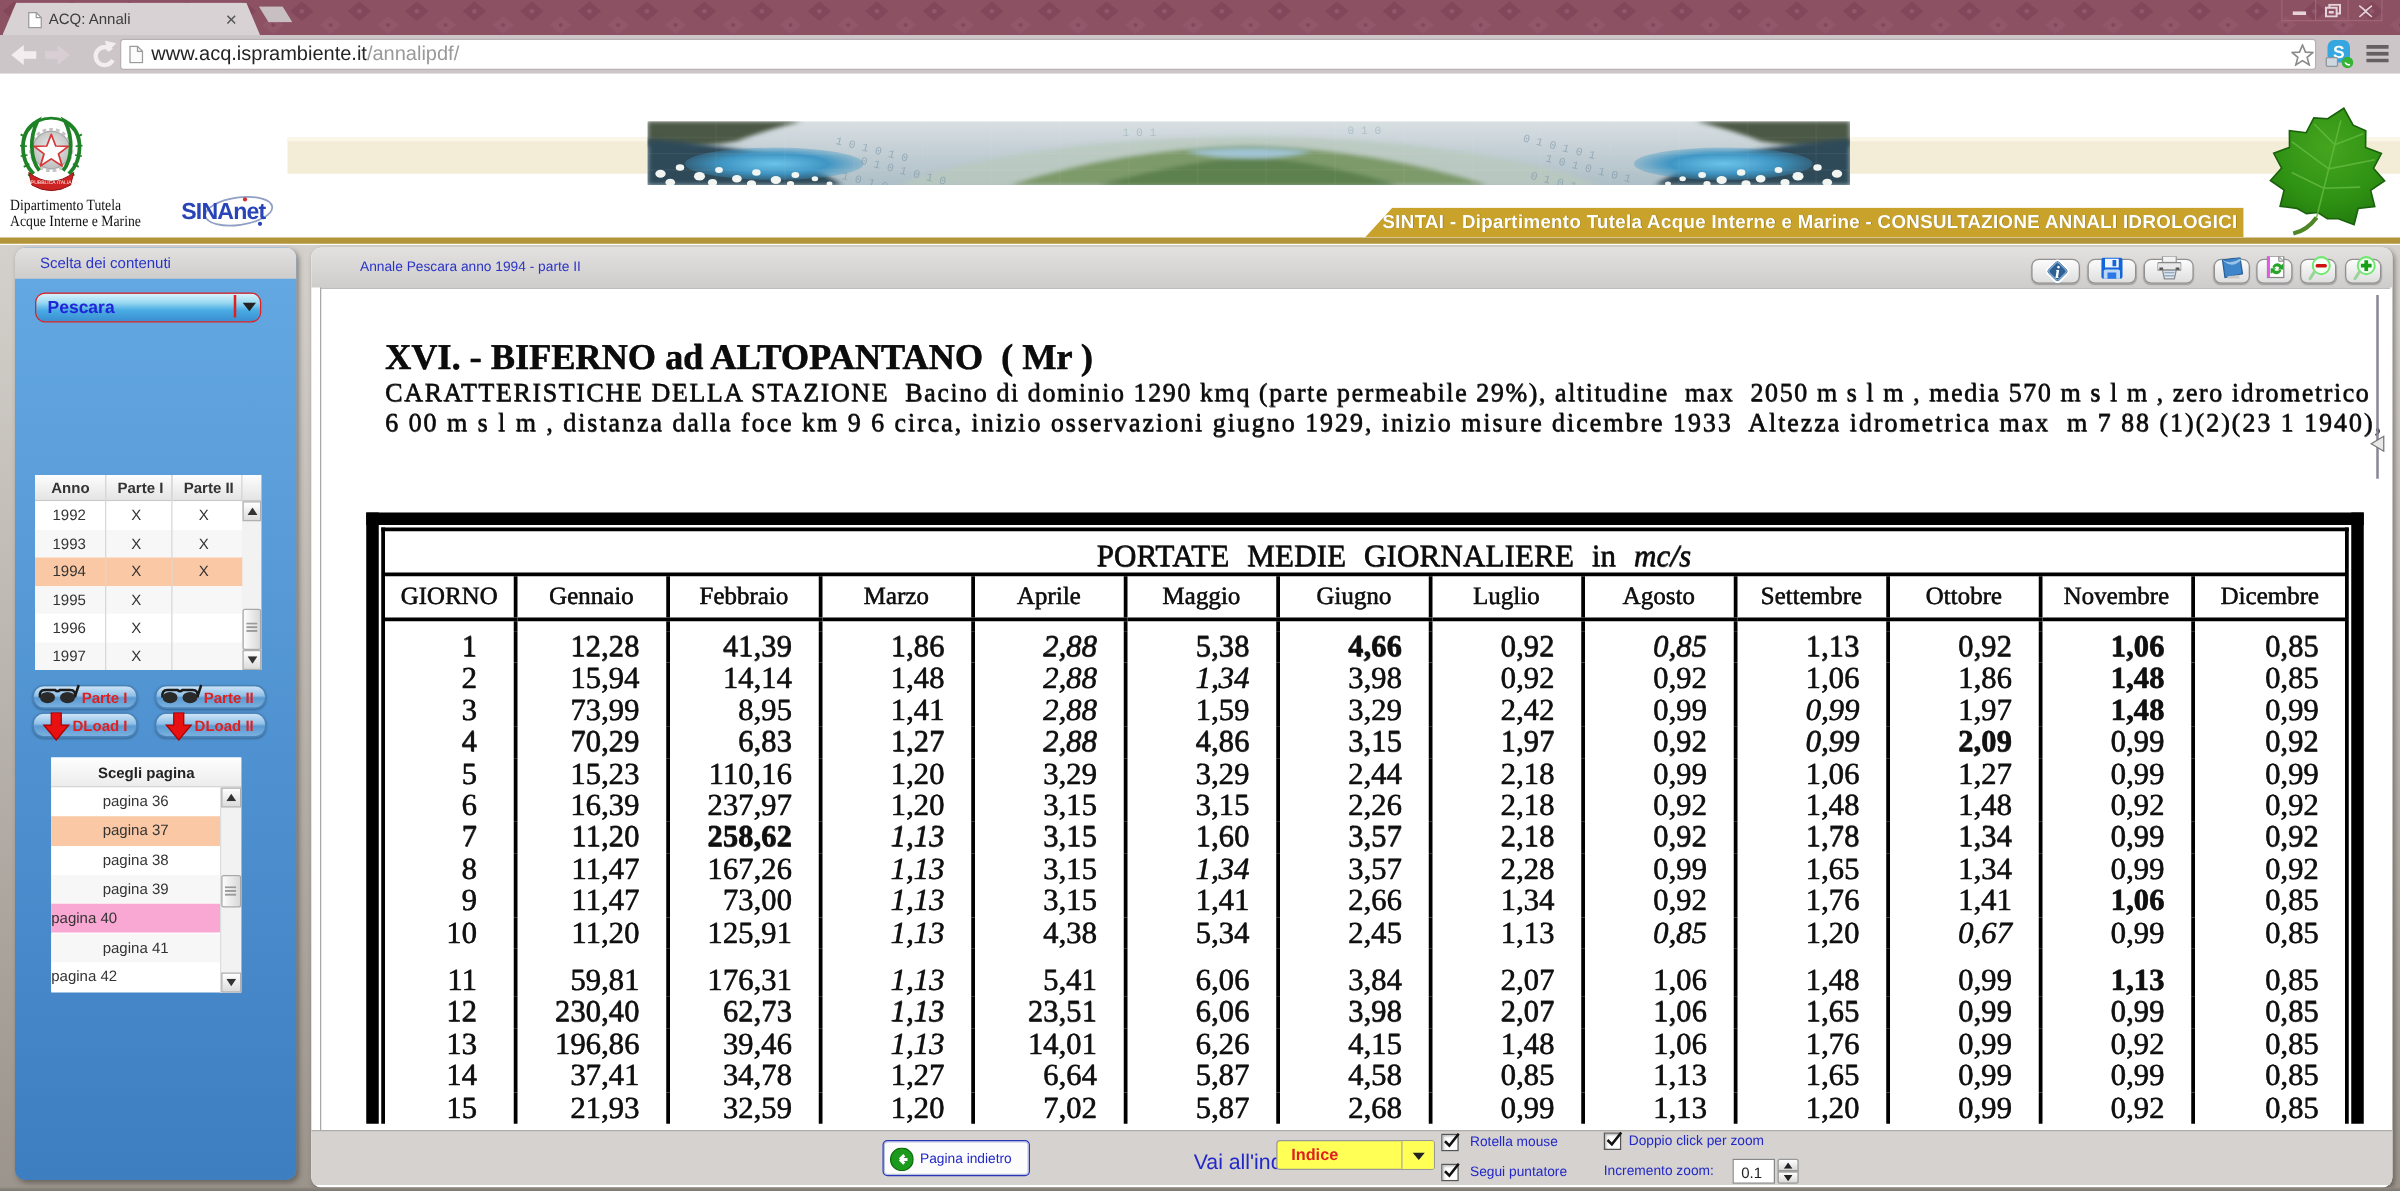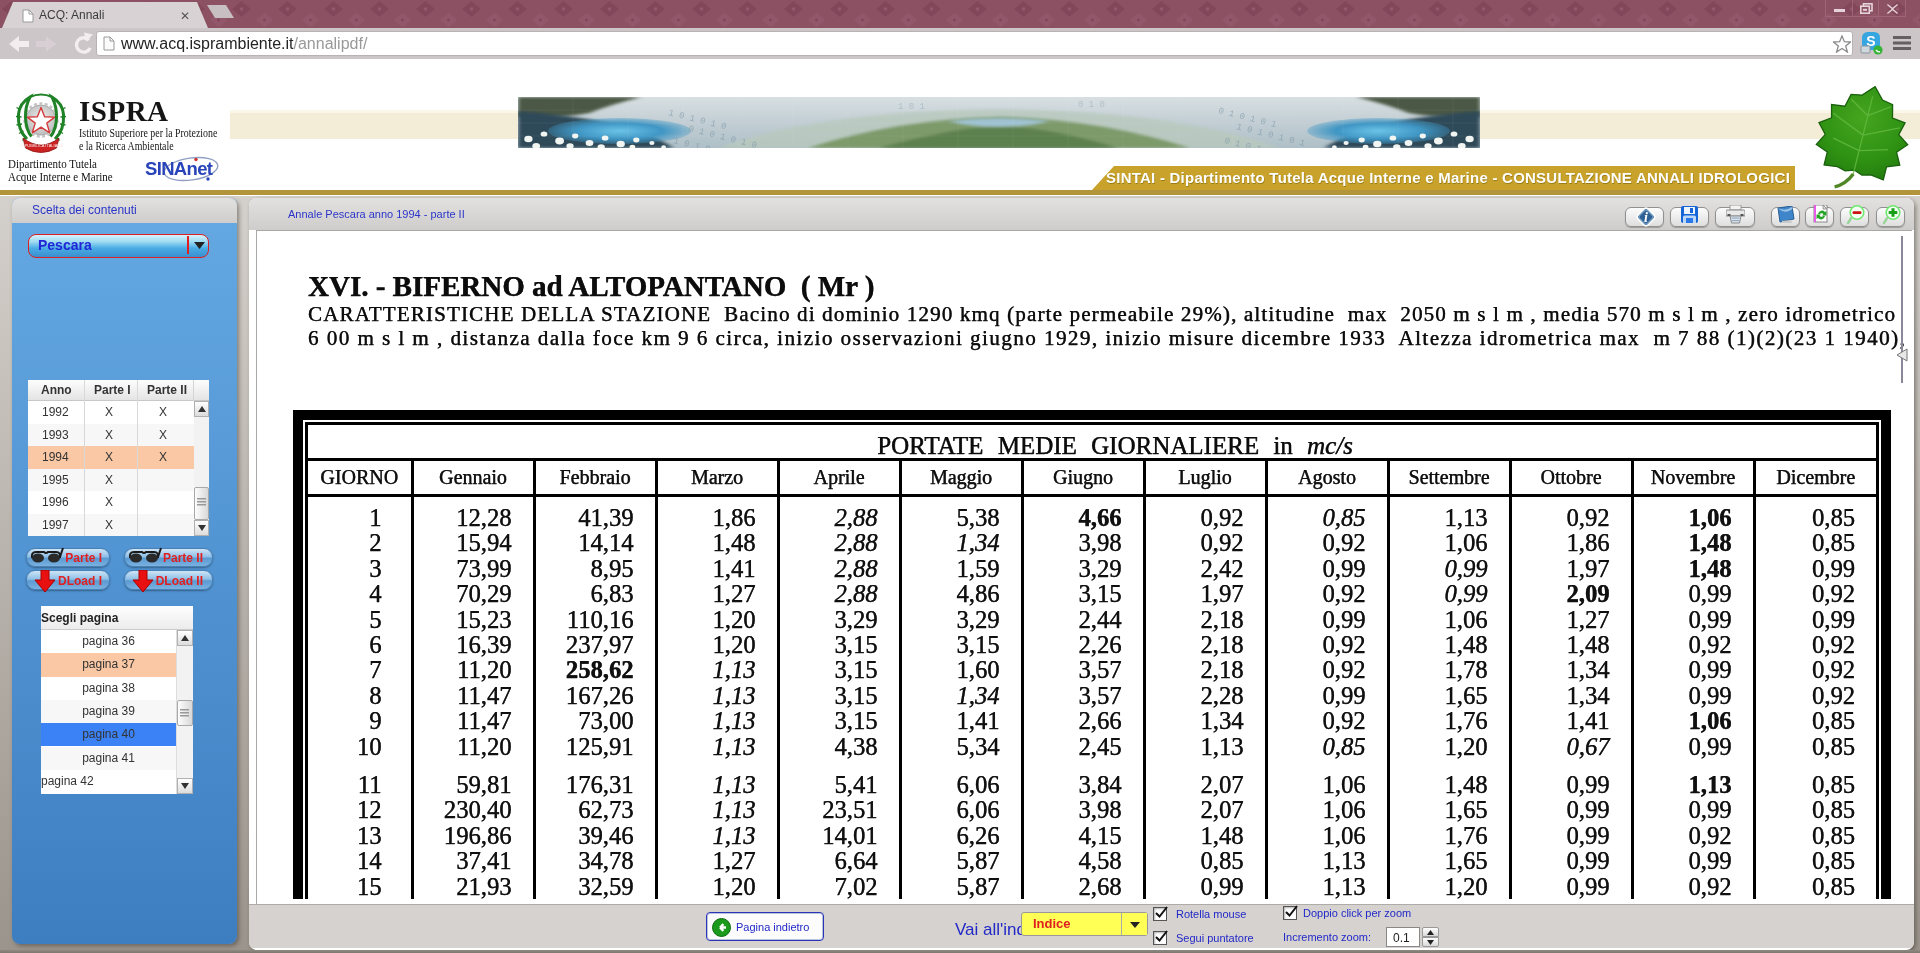--- a/index.html
+++ b/index.html
@@ -213,24 +213,20 @@
     <path d="M41 48 Q50.5 39 49.5 23.5 Q48.5 12 38 6 Q43 16 42.5 27 Q42 39 36.5 45.5"></path>
     <path d="M16 6 Q27 1 38 6" stroke-width="2"></path>
   </g>
   <g stroke="#1f8226" stroke-width="1.4" fill="none">
     <path d="M7 19 l-4.5 -2.5 M7.5 26 l-5.5 -0.5 M8 33 l-5.5 1 M9.5 40 l-4.5 2.5 M12 46 l-3.5 3.5"></path>
     <path d="M47 19 l4.5 -2.5 M46.5 26 l5.5 -0.5 M46 33 l5.5 1 M44.5 40 l4.5 2.5 M42 46 l3.5 3.5"></path>
   </g>
   <path d="M9 47 Q18 54 27 54 Q36 54 45 47 L42.5 57 Q35 61.5 27 61.5 Q19 61.5 11.5 57 Z" fill="#cc2222" stroke="#8e1616" stroke-width="0.8"></path>
   <text x="27" y="56" text-anchor="middle" font-size="4" fill="#ffecec" font-family="Liberation Sans">REPUBBLICA ITALIANA</text>
     </svg>
-  <div class="abs" id="isprtxt">
-    <div style="font-size:29px;font-weight:bold;letter-spacing:0.5px;color:#151515;line-height:26px;">ISPRA</div>
-    <div style="font-size:13px;color:#151515;line-height:12.5px;margin-top:3px;transform:scaleX(0.76);transform-origin:0 0;white-space:nowrap;">Istituto Superiore per la Protezione<br>e la Ricerca Ambientale</div>
-  </div>
   <div class="abs" id="dipt">Dipartimento Tutela<br>Acque Interne e Marine</div>
   <svg class="abs" style="left:145px;top:97px" width="86" height="28" id="sinanet">
     <ellipse cx="46" cy="13" rx="27" ry="11" fill="none" stroke="#90a0c4" stroke-width="1.4" transform="rotate(-8 46 13)"></ellipse>
     <text x="0" y="19" font-size="18.5" font-weight="bold" fill="#2844b8" font-family="Liberation Sans" textLength="68">SINAnet</text>
     <circle cx="51" cy="3.5" r="1.7" fill="#d03030"></circle>
       <circle cx="63" cy="23" r="1.7" fill="#2844b8"></circle>
   </svg>
   <svg class="abs" style="left:1812px;top:24px" width="100" height="112" id="leaf">
   <defs>
     <radialGradient id="lg" cx="0.45" cy="0.38" r="0.85">
@@ -332,26 +328,26 @@
         <use href="#glasses"></use>
       </svg>
     <svg class="abs" style="left:22px;top:372px" width="24" height="24">
         <use href="#redarr"></use>
       </svg>
     <svg class="abs" style="left:120px;top:372px" width="24" height="24">
         <use href="#redarr"></use>
       </svg>
 
     <div class="abs" style="left:29px;top:408px;width:152px;height:188px;background:#fff;font-size:12px;color:#333;">
-      <div class="abs" style="left:0;top:0;width:152px;height:24px;background:linear-gradient(#fefefe,#ececec);border-bottom:1px solid #ccc;font-weight:bold;color:#222;text-align:left;line-height:24px;">Scegli pagina</div>
+      <div class="abs" style="left:0;top:0;width:152px;height:24px;background:linear-gradient(#fefefe,#ececec);border-bottom:1px solid #ccc;font-weight:bold;color:#222;text-align:center;line-height:24px;">Scegli pagina</div>
       <div class="abs" style="left:0;top:24.0px;width:135px;height:23.3px;background:#fff;text-align:center;line-height:23.3px;">pagina 36</div>
       <div class="abs" style="left:0;top:47.3px;width:135px;height:23.3px;background:#fac8a4;text-align:center;line-height:23.3px;">pagina 37</div>
       <div class="abs" style="left:0;top:70.6px;width:135px;height:23.3px;background:#fff;text-align:center;line-height:23.3px;">pagina 38</div>
       <div class="abs" style="left:0;top:93.9px;width:135px;height:23.3px;background:#f7f7f7;text-align:center;line-height:23.3px;">pagina 39</div>
-      <div class="abs" style="left:0;top:117.2px;width:135px;height:23.3px;background:#3b82f6;text-align:center;line-height:23.3px;">pagina 40</div>
+      <div class="abs" style="left:0;top:117.2px;width:135px;height:23.3px;background:#f9a8d4;line-height:23.3px;">pagina 40</div>
       <div class="abs" style="left:0;top:140.5px;width:135px;height:23.3px;background:#f7f7f7;text-align:center;line-height:23.3px;">pagina 41</div>
       <div class="abs" style="left:0;top:163.8px;width:135px;height:23.3px;background:#fff;text-align:left;line-height:23.3px;">pagina 42</div>
       <div class="abs" style="left:135px;top:24px;width:17px;height:164px;background:#f2f2f2;border-left:1px solid #ddd;">
         <div class="abs" style="left:0;top:0;width:16px;height:16px;background:linear-gradient(#fff,#dcdcdc);border:1px solid #b0b0b0;"></div>
         <svg class="abs" style="left:4px;top:5px" width="8" height="6">
             <path d="M0 6 h8 L4 0 Z" fill="#333"></path>
           </svg>
         <div class="abs" style="left:0;top:70px;width:16px;height:26px;background:linear-gradient(90deg,#fdfdfd,#d8d8d8);border:1px solid #a8a8a8;border-radius:2px;"></div>
         <svg class="abs" style="left:3px;top:79px" width="9" height="8">
             <rect y="0" width="9" height="1.5" fill="#999"></rect>

